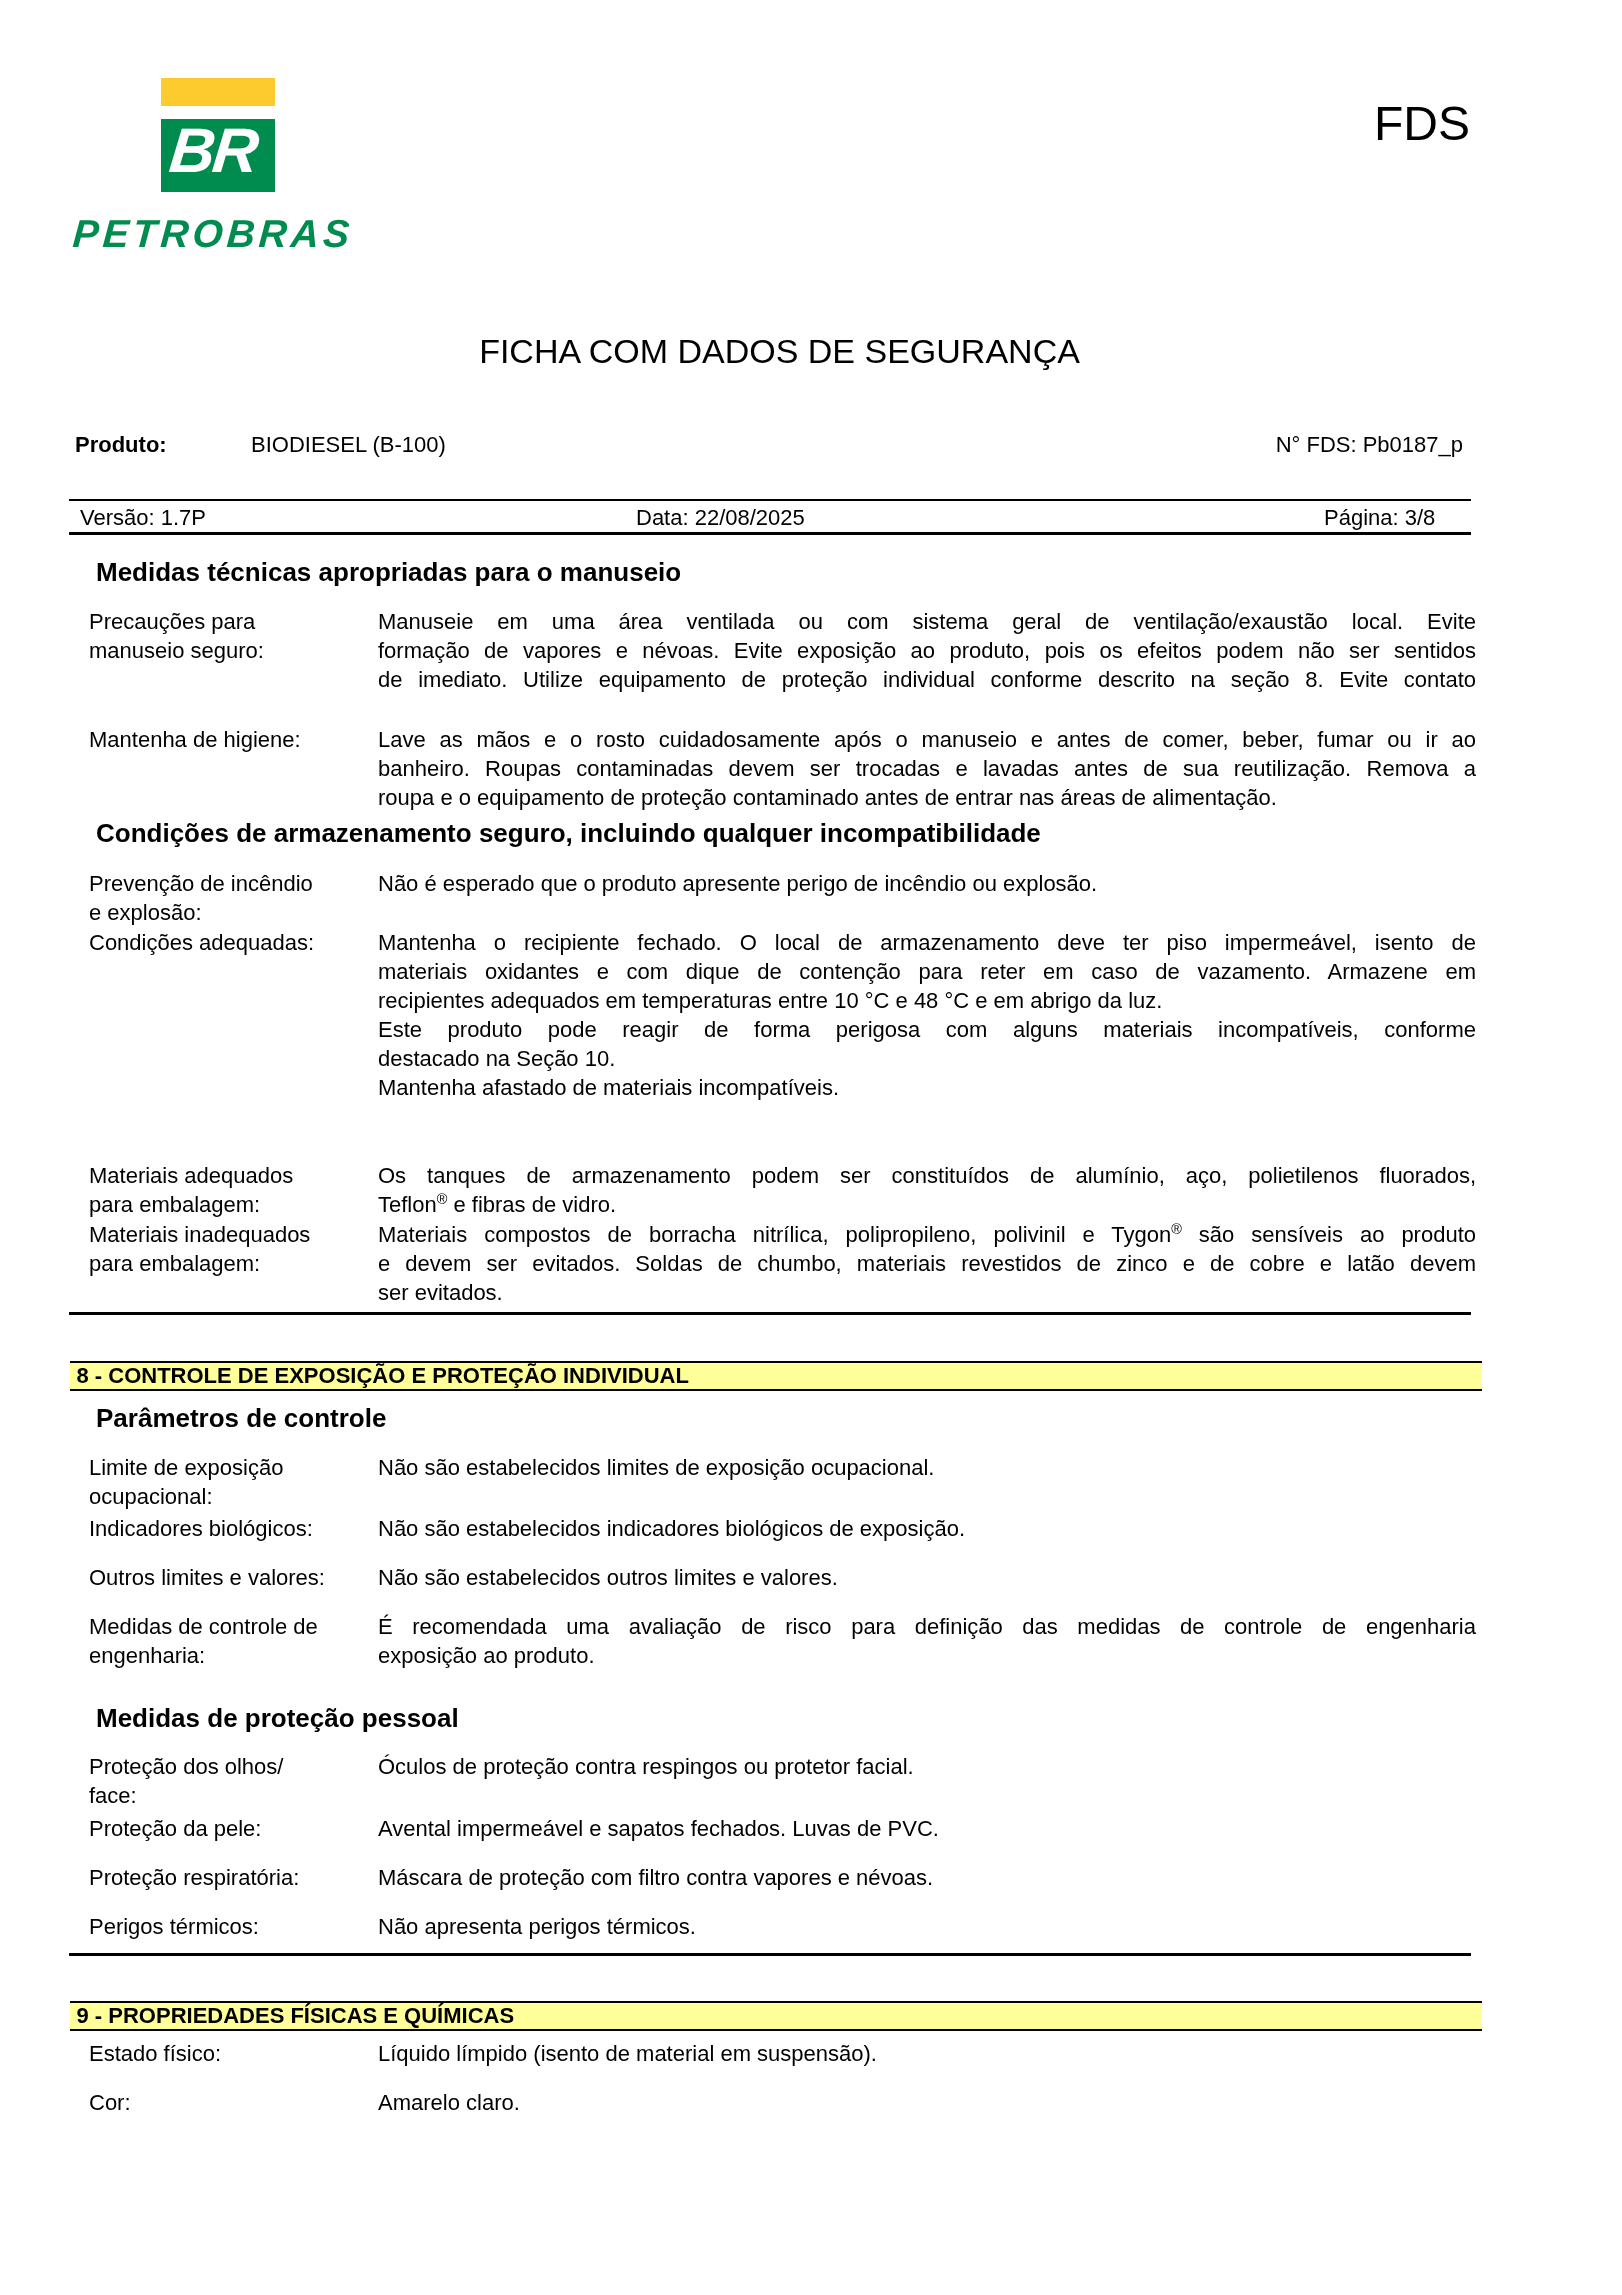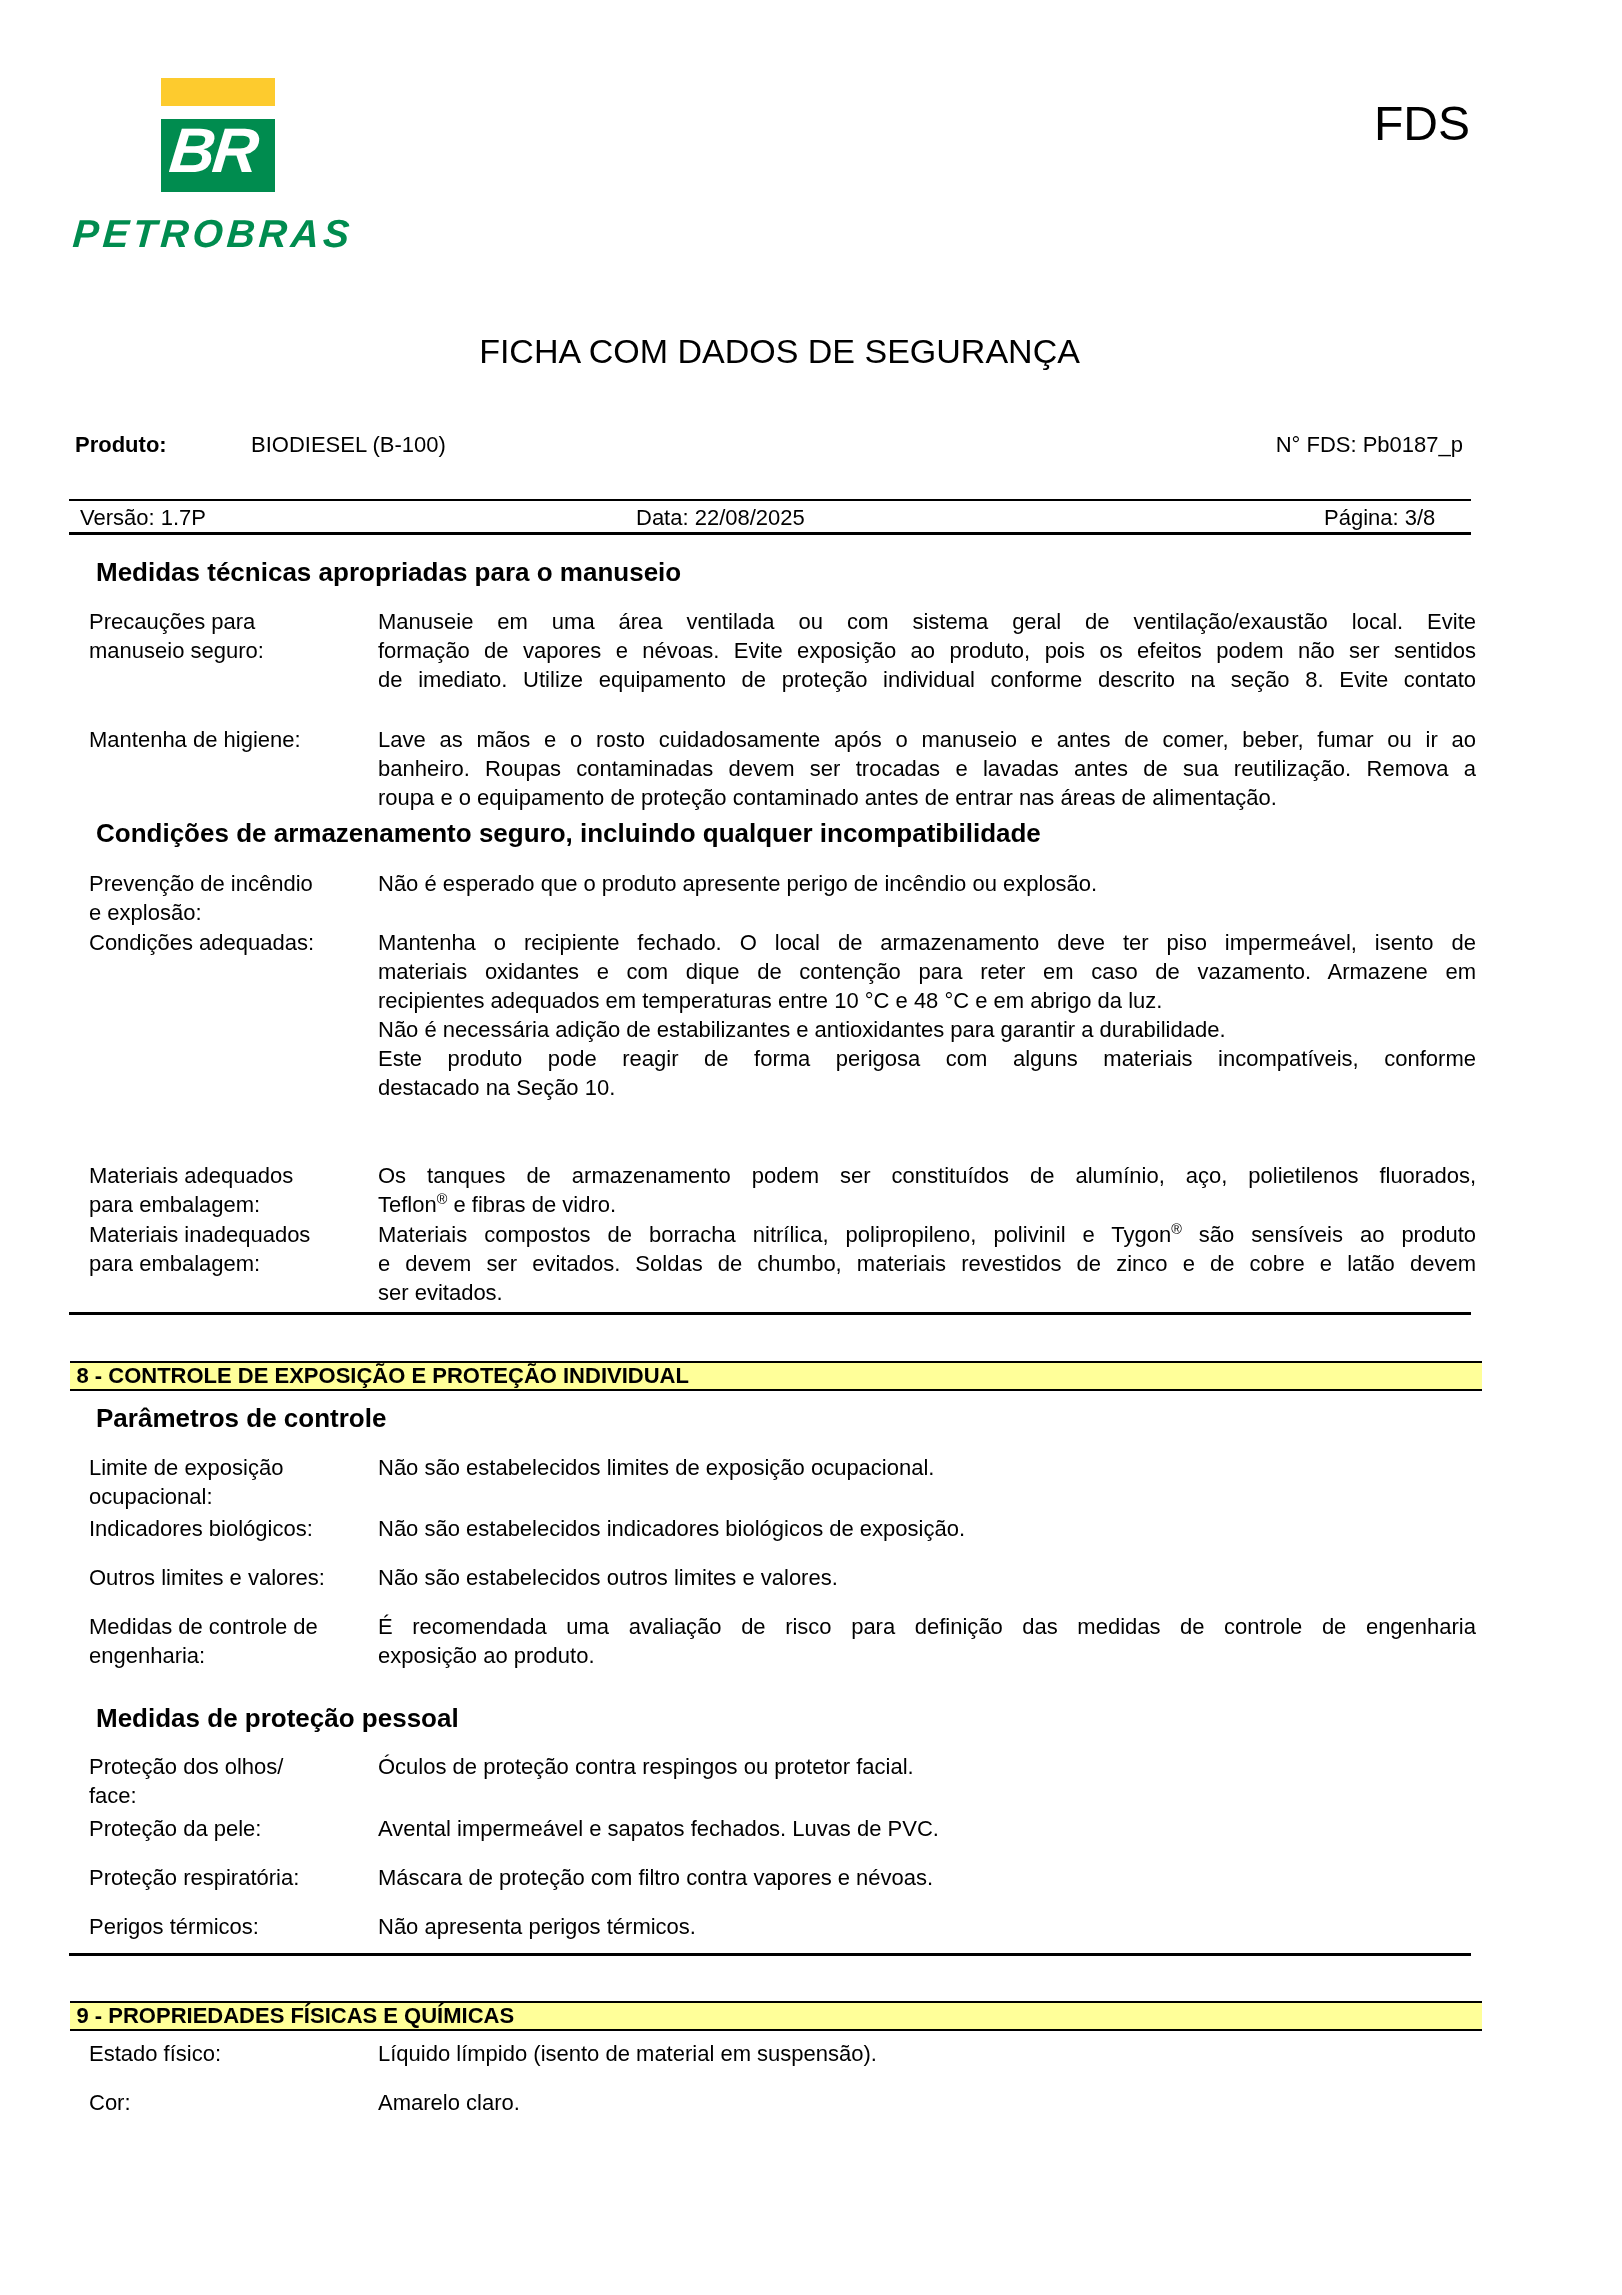--- a/index.html
+++ b/index.html
@@ -95,23 +95,23 @@
 </div>
 
 <div class="row" style="top:928px;">
   <div class="lbl">
     <div>Condições adequadas:</div>
   </div>
   <div class="val">
     <span class="ln">Mantenha o recipiente fechado. O local de armazenamento deve ter piso impermeável, isento de</span>
     <span class="ln">materiais oxidantes e com dique de contenção para reter em caso de vazamento. Armazene em</span>
     <span class="ln last">recipientes adequados em temperaturas entre 10 °C e 48 °C e em abrigo da luz.</span>
-    <span class="ln last">Não é necessária adição de estabilizantes e antioxidantes para garantir a durabilidade.</span>
     <span class="ln">Este produto pode reagir de forma perigosa com alguns materiais incompatíveis, conforme</span>
     <span class="ln last">destacado na Seção 10.</span>
+    <span class="ln last">Mantenha afastado de materiais incompatíveis.</span>
   </div>
 </div>
 
 <div class="row" style="top:1161px;">
   <div class="lbl">
     <div>Materiais adequados</div>
     <div>para embalagem:</div>
   </div>
   <div class="val">
     <span class="ln">Os tanques de armazenamento podem ser constituídos de alumínio, aço, polietilenos fluorados,</span>

